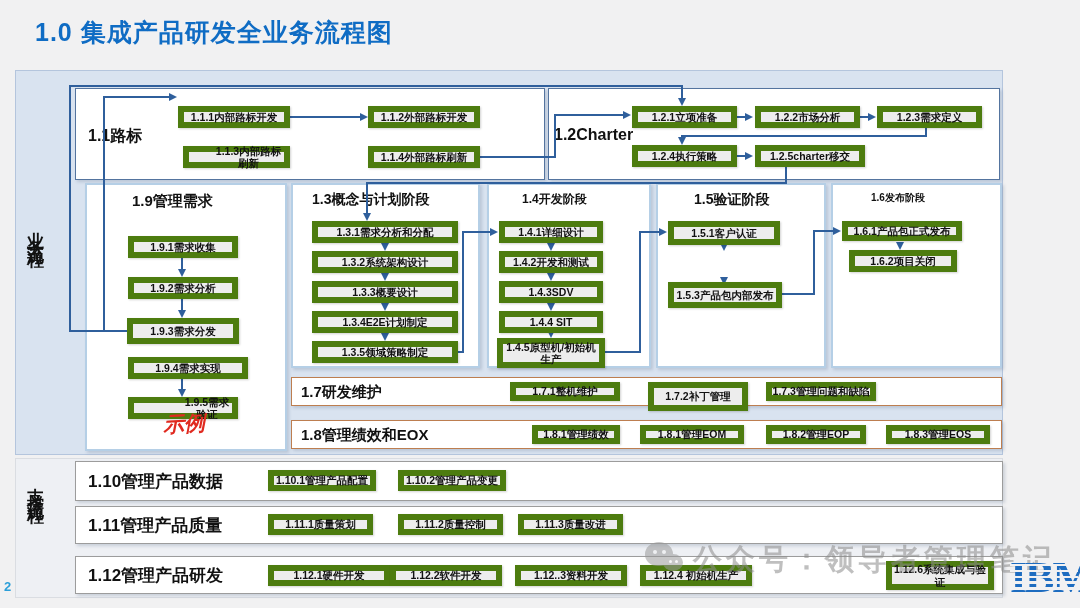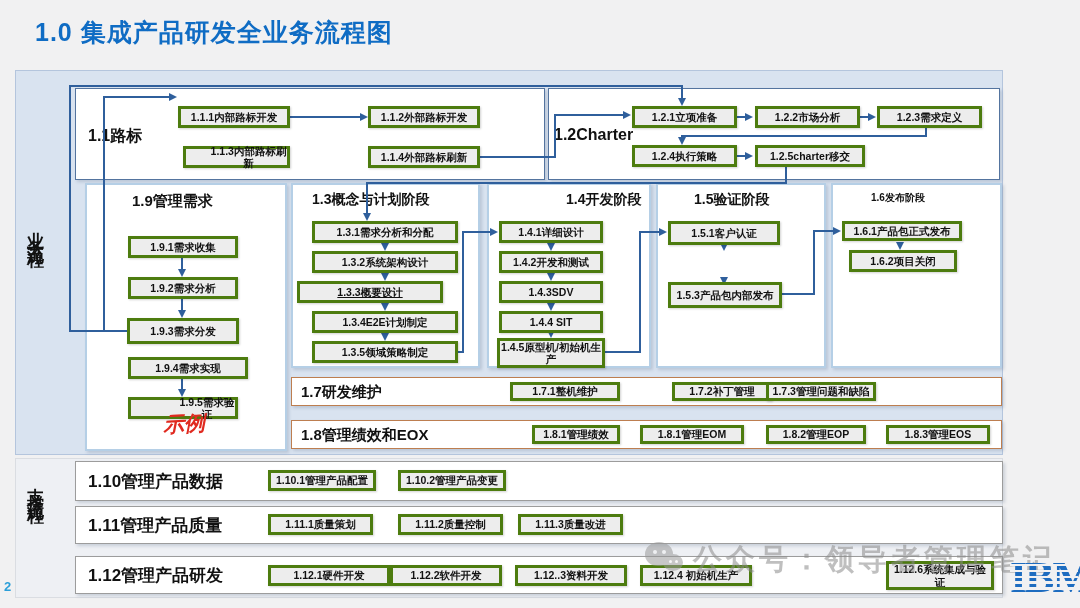--- a/index.html
+++ b/index.html
@@ -12,21 +12,21 @@
   .sup-container{position:absolute;left:15px;top:458px;width:988px;height:140px;background:#eef0f4;border:1px solid #dadde2;box-sizing:border-box;z-index:1;}
   .lane-label{position:absolute;writing-mode:vertical-rl;text-orientation:upright;font-size:17px;font-weight:bold;color:#111;letter-spacing:7px;z-index:3;}
   
   .sec{position:absolute;background:#ffffff;box-sizing:border-box;z-index:4;box-shadow:2px 2px 3px rgba(90,110,140,.25);}
   .sec-blue{border:1px solid #54749f;}
   .sec-lblue{border:2px solid #b5cfe6;}
   .sec-orange{border:1px solid #bd7e50;}
   .sec-gray{border:1px solid #9c9c9c;}
   .sec-title{position:absolute;font-weight:bold;color:#111;z-index:6;white-space:nowrap;}
   
-  .task{position:absolute;background:#ededed;border:3px solid #4d7c0f;box-sizing:border-box;display:flex;align-items:center;justify-content:center;text-align:center;font-size:10.5px;font-weight:bold;color:#111;line-height:1.15;z-index:14;box-shadow:1px 1px 2px rgba(0,0,0,.18);}
+  .task{position:absolute;background:#ededed;border:6px solid #4d7c0f;box-sizing:border-box;display:flex;align-items:center;justify-content:center;text-align:center;font-size:10.5px;font-weight:bold;color:#111;line-height:1.15;z-index:14;box-shadow:1px 1px 2px rgba(0,0,0,.18);}
   
   .ln{position:absolute;background:#2f5f9c;z-index:12;}
   .tri-r{position:absolute;width:0;height:0;border-top:4px solid transparent;border-bottom:4px solid transparent;border-left:8px solid #2f5f9c;z-index:12;}
   .tri-d{position:absolute;width:0;height:0;border-left:4px solid transparent;border-right:4px solid transparent;border-top:8px solid #2f5f9c;z-index:12;}
   
   .note-red{position:absolute;left:163px;top:410px;font-size:21px;font-weight:bold;color:#e02a20;transform:rotate(-3deg);z-index:15;font-style:italic;}
   
   .watermark{position:absolute;left:645px;top:540px;display:flex;align-items:center;z-index:20;opacity:.55;pointer-events:none;}
   .wm-text{font-size:29px;color:#8c8c8c;letter-spacing:4px;font-weight:bold;white-space:nowrap;}
   .wechat{position:relative;width:42px;height:36px;margin-right:6px;}
@@ -58,21 +58,21 @@
   <div class="sec sec-blue" style="left:548px;top:88px;width:452px;height:92px;"></div>
   <div class="sec-title" style="left:554px;top:126px;font-size:16px;">1.2Charter</div>
 
   <div class="sec sec-lblue" style="left:85px;top:183px;width:202px;height:268px;"></div>
   <div class="sec-title" style="left:132px;top:192px;font-size:15px;">1.9管理需求</div>
 
   <div class="sec sec-lblue" style="left:291px;top:183px;width:189px;height:185px;"></div>
   <div class="sec-title" style="left:312px;top:191px;font-size:14px;">1.3概念与计划阶段</div>
 
   <div class="sec sec-lblue" style="left:487px;top:183px;width:164px;height:185px;"></div>
-  <div class="sec-title" style="left:522px;top:191px;font-size:14px;margin-left:44px;">1.4开发阶段</div>
+  <div class="sec-title" style="left:522px;top:191px;font-size:12px;">1.4开发阶段</div>
 
   <div class="sec sec-lblue" style="left:656px;top:183px;width:170px;height:185px;"></div>
   <div class="sec-title" style="left:694px;top:191px;font-size:14px;">1.5验证阶段</div>
 
   <div class="sec sec-lblue" style="left:831px;top:183px;width:171px;height:185px;"></div>
   <div class="sec-title" style="left:871px;top:191px;font-size:10px;">1.6发布阶段</div>
 
   <div class="sec sec-orange" style="left:291px;top:377px;width:711px;height:29px;"></div>
   <div class="sec-title" style="left:301px;top:383px;font-size:15px;">1.7研发维护</div>
 
@@ -172,38 +172,38 @@
 
   <div class="task" style="left:128px;top:236px;width:110px;height:22px;">1.9.1需求收集</div>
   <div class="task" style="left:128px;top:277px;width:110px;height:22px;">1.9.2需求分析</div>
   <div class="task" style="left:127px;top:318px;width:112px;height:26px;">1.9.3需求分发</div>
   <div class="task" style="left:128px;top:357px;width:120px;height:22px;">1.9.4需求实现</div>
   <div class="task" style="left:128px;top:397px;width:110px;height:22px;padding-left:48px;">1.9.5需求验证</div>
   <div class="note-red">示例</div>
 
   <div class="task" style="left:312px;top:221px;width:146px;height:22px;">1.3.1需求分析和分配</div>
   <div class="task" style="left:312px;top:251px;width:146px;height:22px;">1.3.2系统架构设计</div>
-  <div class="task" style="left:297px;top:281px;width:146px;height:22px;text-decoration:underline;">1.3.3概要设计</div>
+  <div class="task" style="left:312px;top:281px;width:146px;height:22px;">1.3.3概要设计</div>
   <div class="task" style="left:312px;top:311px;width:146px;height:22px;">1.3.4E2E计划制定</div>
   <div class="task" style="left:312px;top:341px;width:146px;height:22px;">1.3.5领域策略制定</div>
 
   <div class="task" style="left:499px;top:221px;width:104px;height:22px;">1.4.1详细设计</div>
   <div class="task" style="left:499px;top:251px;width:104px;height:22px;">1.4.2开发和测试</div>
   <div class="task" style="left:499px;top:281px;width:104px;height:22px;">1.4.3SDV</div>
   <div class="task" style="left:499px;top:311px;width:104px;height:22px;">1.4.4 SIT</div>
   <div class="task" style="left:497px;top:338px;width:108px;height:30px;">1.4.5原型机/初始机生产</div>
 
   <div class="task" style="left:668px;top:221px;width:112px;height:24px;">1.5.1客户认证</div>
   <div class="task" style="left:668px;top:282px;width:114px;height:26px;">1.5.3产品包内部发布</div>
 
   <div class="task" style="left:842px;top:221px;width:120px;height:20px;">1.6.1产品包正式发布</div>
   <div class="task" style="left:849px;top:250px;width:108px;height:22px;">1.6.2项目关闭</div>
 
   <div class="task" style="left:510px;top:382px;width:110px;height:19px;">1.7.1整机维护</div>
-  <div class="task" style="left:648px;top:382px;width:100px;height:19px;margin-left:24px;">1.7.2补丁管理</div>
+  <div class="task" style="left:648px;top:382px;width:100px;height:29px;">1.7.2补丁管理</div>
   <div class="task" style="left:766px;top:382px;width:110px;height:19px;">1.7.3管理问题和缺陷</div>
 
   <div class="task" style="left:532px;top:425px;width:88px;height:19px;">1.8.1管理绩效</div>
   <div class="task" style="left:640px;top:425px;width:104px;height:19px;">1.8.1管理EOM</div>
   <div class="task" style="left:766px;top:425px;width:100px;height:19px;">1.8.2管理EOP</div>
   <div class="task" style="left:886px;top:425px;width:104px;height:19px;">1.8.3管理EOS</div>
 
   <div class="task" style="left:268px;top:470px;width:108px;height:21px;">1.10.1管理产品配置</div>
   <div class="task" style="left:398px;top:470px;width:108px;height:21px;">1.10.2管理产品变更</div>
 

